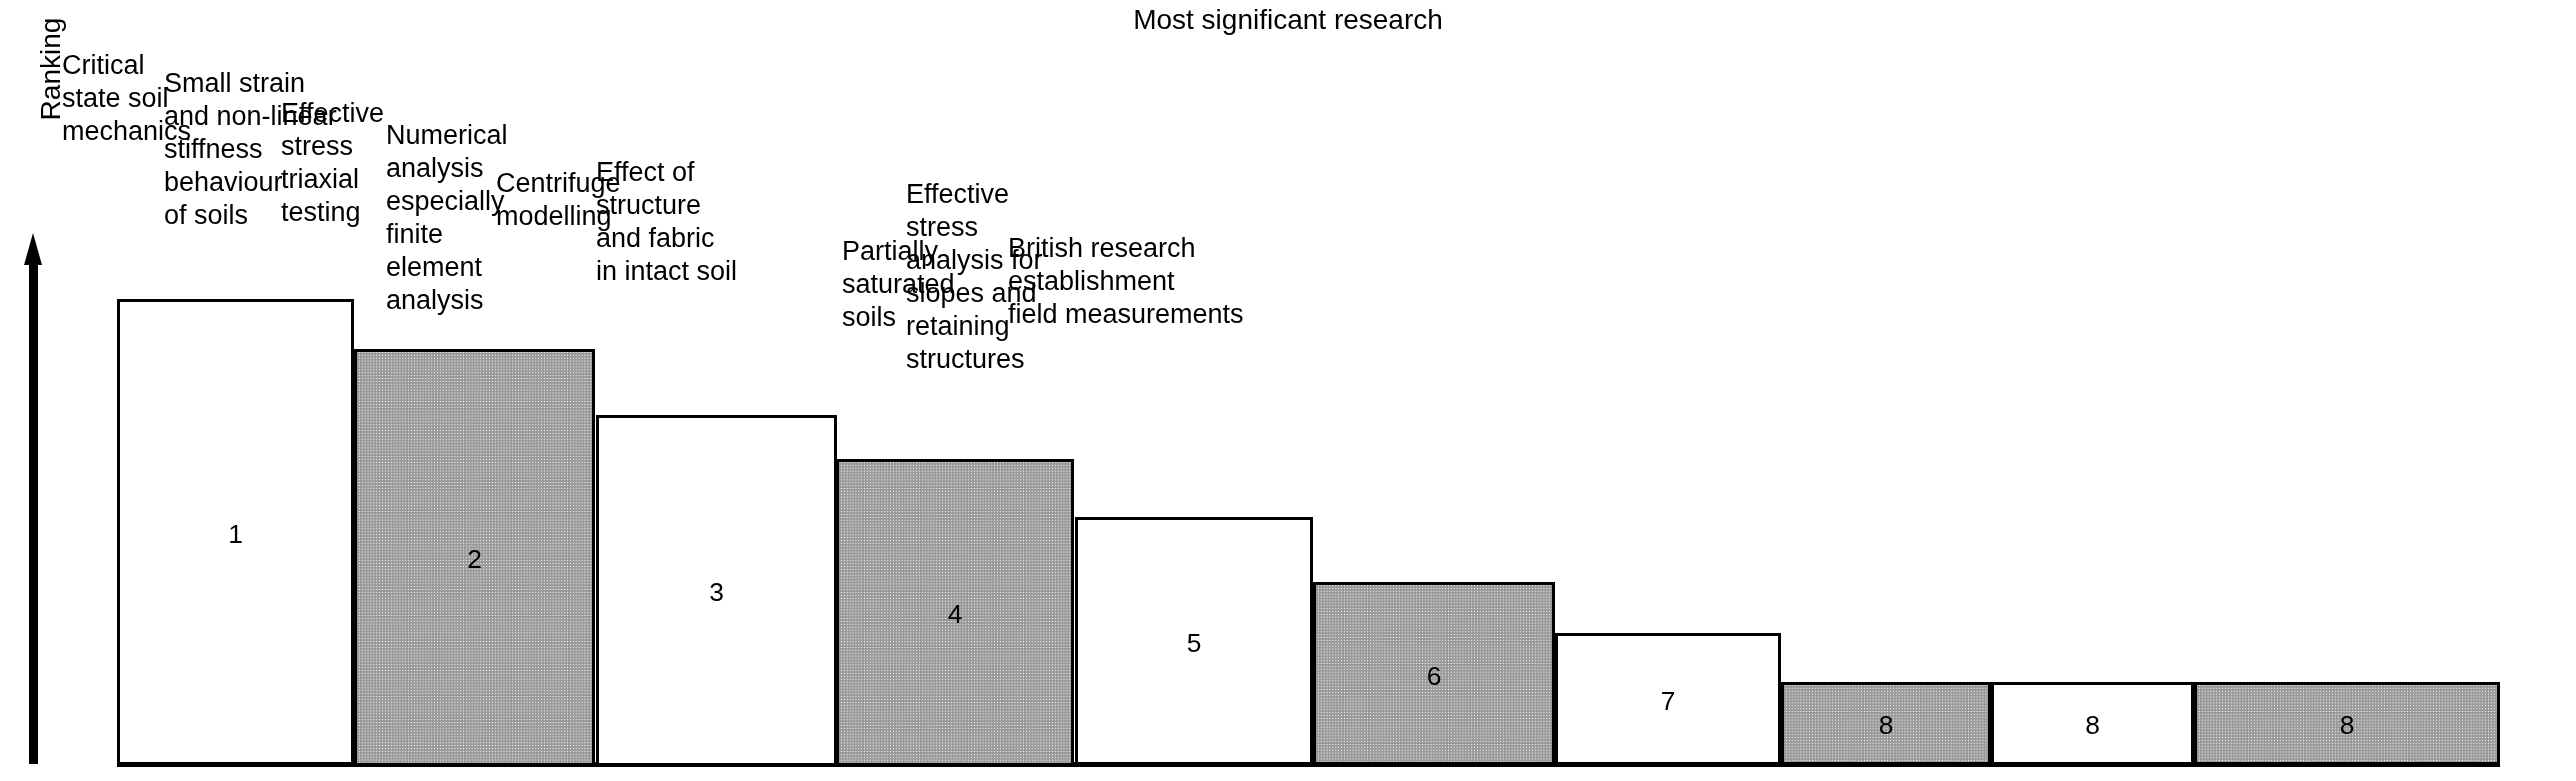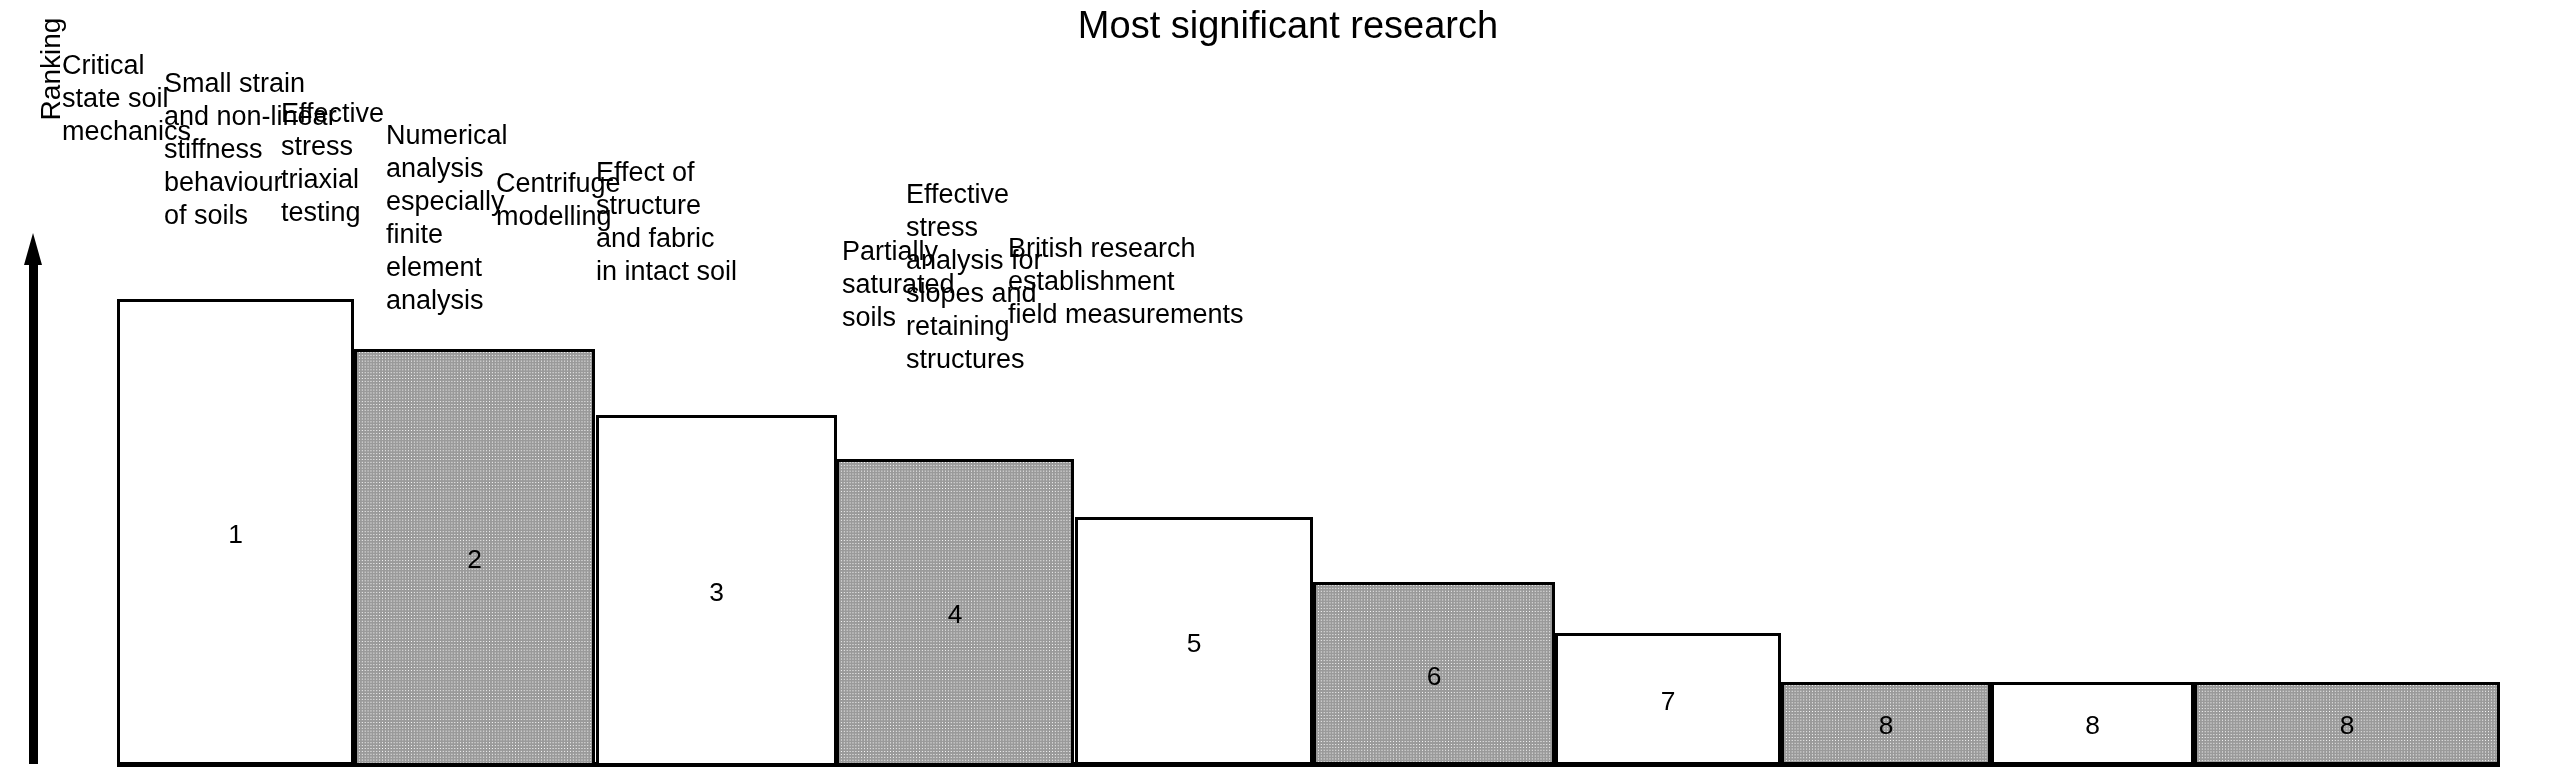--- a/index.html
+++ b/index.html
@@ -10,21 +10,21 @@
     overflow:hidden;
     position:relative;
   }
   #stage{position:absolute;left:0;top:0;width:2576px;height:781px;}
 
   
   #chart-title{
     position:absolute;
     left:0;top:0;width:2576px;
     text-align:center;
-    font-size:38px;
+    font-size:28px;
     color:#000;
     line-height:1.0;
     padding-top:5.9px;
     white-space:nowrap;
   }
 
   
   #y-axis-label{
     position:absolute;
     left:-34px; top:53px;

